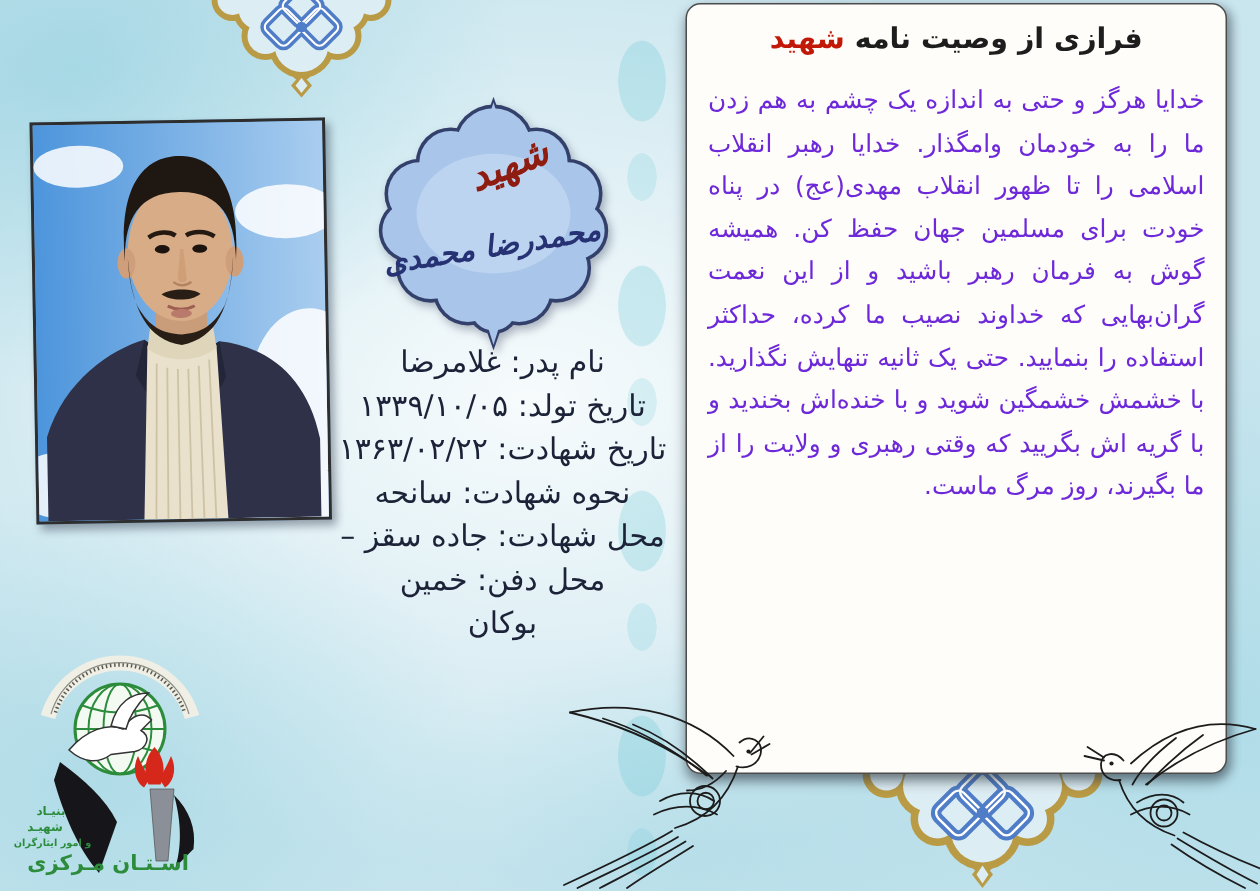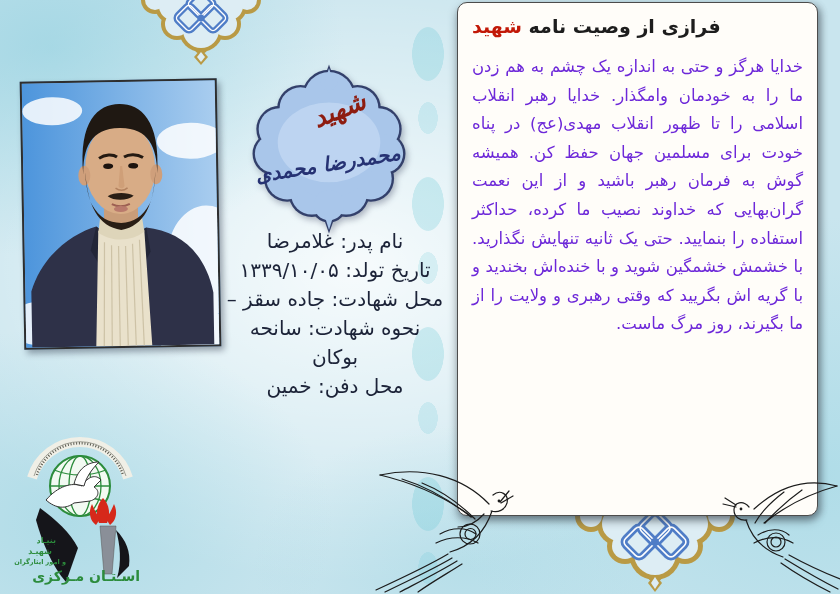--- a/index.html
+++ b/index.html
@@ -28,21 +28,21 @@
   .orn-top{ position:absolute; left:140px; top:0; z-index:2; }
   .orn-bottom{ position:absolute; left:565px; top:514px; z-index:2; }
 
   
   .panel{
     position:absolute; left:457px; top:2px; width:361px; height:514px; z-index:3;
     background:#fffdf9; border:1.5px solid #4c4c4c; border-radius:10px;
     box-shadow:0 5px 8px rgba(50,60,70,.5), 4px 2px 6px rgba(50,60,70,.3);
     padding:10px 14px 0 14px; direction:rtl;
   }
-  .panel-title{ font-size:19px; font-weight:bold; color:#1d1d1d; text-align:left; margin-top:2px; }
+  .panel-title{ font-size:19px; font-weight:bold; color:#1d1d1d; text-align:center; margin-top:2px; }
   .panel-title .accent{ color:#c21807; }
   .panel-body{ margin-top:16px; font-size:16.5px; line-height:28.6px; color:#6d28d9; text-align:justify; }
   .panel-body .p2{ text-indent:8px; }
 
   
   .photo{
     position:absolute; left:22px; top:80px; width:197px; height:268px; z-index:3;
     transform:rotate(-1deg); border:2px solid #2e2e2e;
     box-shadow:3px 4px 6px rgba(30,40,60,.4);
     background:#7fb0e0;
@@ -55,21 +55,21 @@
 
   
   .details{
     position:absolute; left:192px; top:227px; width:286px; z-index:3;
     direction:rtl; text-align:center; color:#1c2338;
     font-size:20px; line-height:29px;
   }
 
   
   .logo{ position:absolute; left:4px; top:436px; width:152px; height:158px; z-index:3; }
-  .logo-line{ position:absolute; direction:rtl; text-align:right; color:#2c8c3c; font-weight:bold; }
+  .logo-line{ position:absolute; direction:rtl; text-align:center; color:#2c8c3c; font-weight:bold; }
   .l1{ top:100px; left:8px;  width:44px; font-size:8px; }
   .l2{ top:111px; left:4px;  width:44px; font-size:8px; }
   .l3{ top:122px; left:0;    width:62px; font-size:6.5px; }
   .lp{ top:132px; left:0;    width:136px; font-size:14px; white-space:nowrap; }
 
   
   .bird-center{ position:absolute; left:372px; top:468px; z-index:5; }
   .bird-right{ position:absolute; left:688px; top:480px; z-index:5; }
 </style>
 </head>
@@ -261,24 +261,25 @@
       <polygon points="0,84 5,68 -5,68"></polygon>
     </g>
     <ellipse cx="0" cy="-8" rx="54" ry="42" fill="#c8dcf4" opacity="0.65"></ellipse>
     <text x="14" y="-34" font-size="27" fill="#8e1c10" text-anchor="middle" transform="rotate(-22 14 -34)">شهید</text>
     <text x="0" y="22" font-size="21" fill="#263273" text-anchor="middle" transform="rotate(-9 0 22)">محمدرضا محمدی</text>
   </svg>
 
   <div class="details">
     <div>نام پدر: غلامرضا</div>
     <div>تاریخ تولد: ۱۳۳۹/۱۰/۰۵</div>
+    <div>تاریخ شهادت: ۱۳۶۳/۰۲/۲۲</div>
+    <div>نحوه شهادت: سانحه</div>
     <div>محل شهادت: جاده سقز –</div>
-    <div>نحوه شهادت: سانحه</div>
+    <div>محل دفن: خمین</div>
     <div>بوکان</div>
-    <div>محل دفن: خمین</div>
   </div>
 
   <div class="logo">
     <svg width="152" height="158" viewBox="0 0 152 158">
 
       <path d="M28 42 A50 50 0 0 1 124 42" stroke="#f0efe6" stroke-width="10" fill="none"></path>
       <path d="M30 40 A48 48 0 0 1 122 40" stroke="#8a8a80" stroke-width="0.8" fill="none"></path>
       <path d="M33 39 A45 45 0 0 1 119 39" stroke="#5a5a50" stroke-width="2.4" fill="none" stroke-dasharray="1 1.8"></path>
 
       <circle cx="76" cy="50" r="30" fill="#f2faf2" stroke="#2c8c3c" stroke-width="2"></circle>

